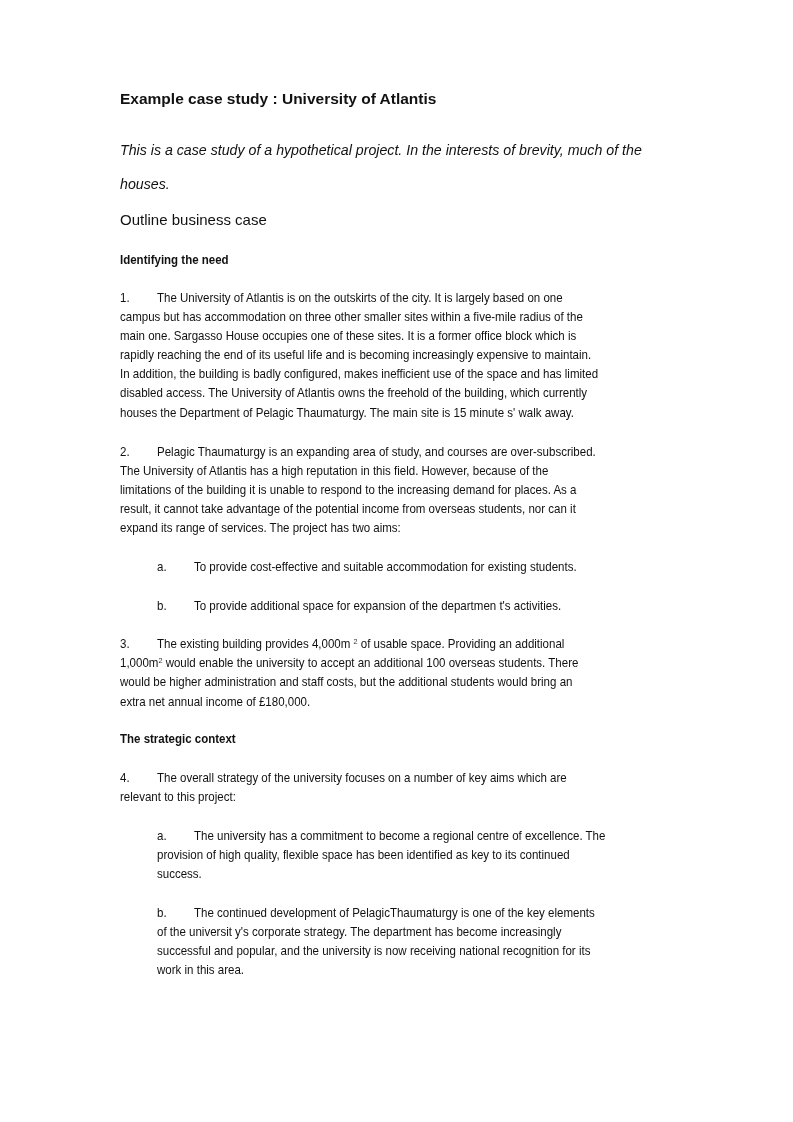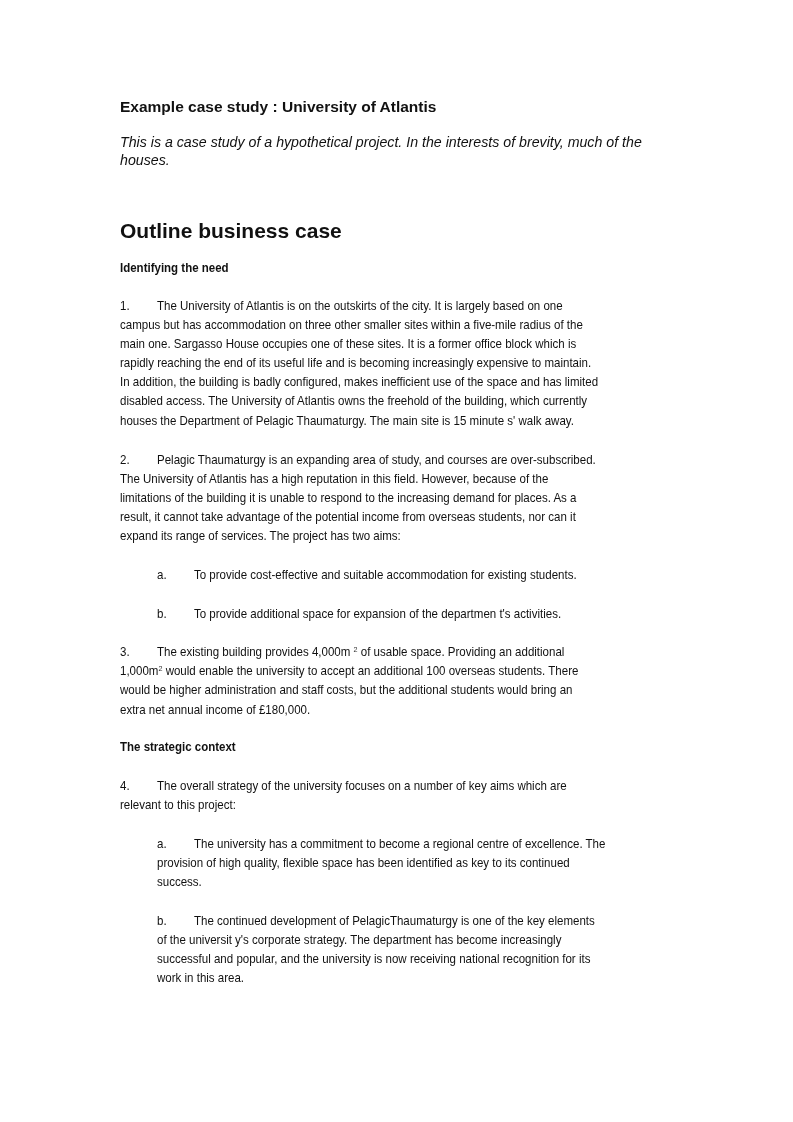--- a/index.html
+++ b/index.html
@@ -1,22 +1,22 @@
 <!DOCTYPE html>
 <html><head>
 <meta charset="utf-8">
 <style>
   html, body { margin: 0; padding: 0; background: #ffffff; }
   body { width: 793px; height: 1122px; position: relative; overflow: hidden; color: #111; }
-  .page { position: absolute; left: 0; top: 8px; width: 793px; height: 872px; }
+  .page { position: absolute; left: 0; top: 0; width: 793px; height: 872px; }
   .abs { position: absolute; white-space: nowrap; }
   .title { left: 120px; top: 90px; font-family: "Liberation Sans", sans-serif; font-weight: bold; font-size: 15.5px; }
   .intro { left: 120px; top: 126px; width: 560px; font-family: "Liberation Sans", sans-serif; font-style: italic; font-size: 14.2px; line-height: 17.5px; }
-  .intro span { display: block; white-space: nowrap; }
-  .h2 { left: 120px; top: 211px; font-family: "Liberation Sans", sans-serif; font-weight: bold; font-size: 21px; }
+  .intro span { display: block; white-space: nowrap; margin-top: 16px; }
+  .h2 { left: 120px; top: 211px; font-family: "Liberation Sans", sans-serif; font-weight: normal; font-size: 15px; }
   .h3 { font-family: "Liberation Sans", sans-serif; font-weight: bold; font-size: 12.5px; transform: scaleX(0.92); transform-origin: left; }
   .line { position: absolute; white-space: nowrap; font-family: "Liberation Sans", sans-serif; font-size: 12.8px; transform: scaleX(0.9); transform-origin: left; }
   .sup { font-size: 8px; vertical-align: 4px; color: #333; }
 </style>
 </head>
 <body>
 
 <div class="page">
 
   <div class="abs title">Example case study : University of Atlantis</div>

